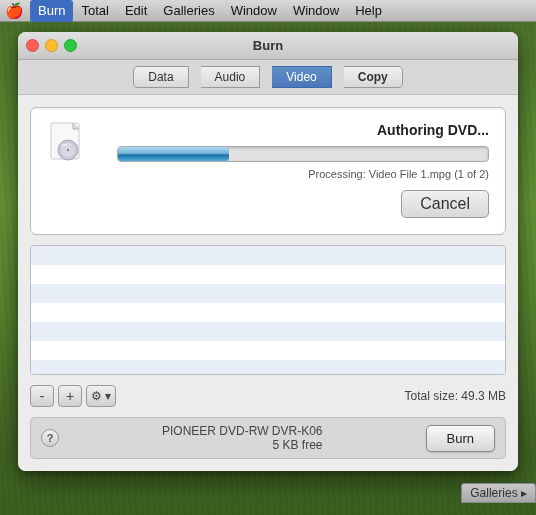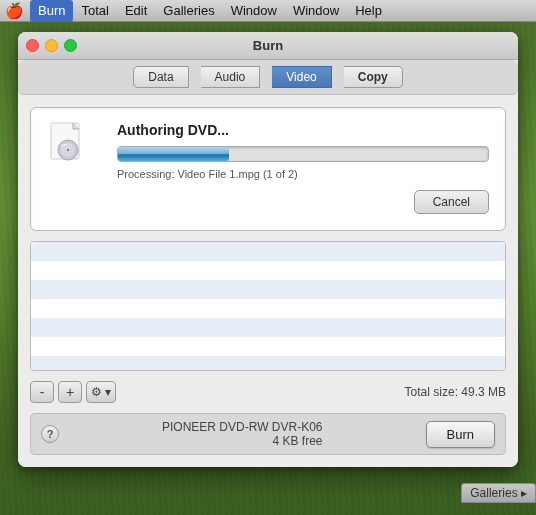--- a/index.html
+++ b/index.html
@@ -153,21 +153,20 @@
     }
 
     
     .tab-bar {
       background: #d8d8d8;
       padding: 6px 8px;
       display: flex;
       gap: 12px;
       justify-content: center;
       border-bottom: 1px solid #bbb;
-      border-radius: 6px;
     }
 
     .tab-btn {
       padding: 3px 14px;
       font-size: 12px;
       border: 1px solid #999;
       background: linear-gradient(to bottom, #f0f0f0, #d8d8d8);
       cursor: pointer;
       color: #333;
       border-radius: 0;
@@ -197,20 +196,21 @@
       padding: 14px 16px 16px;
       margin-bottom: 10px;
       box-shadow: inset 0 1px 3px rgba(0,0,0,0.08);
     }
 
     .progress-header {
       display: flex;
       align-items: flex-start;
       gap: 28px;
       margin-bottom: 10px;
+      text-align: right;
     }
 
     .dvd-icon {
       width: 42px;
       height: 48px;
       flex-shrink: 0;
       display: flex;
       align-items: center;
       justify-content: center;
     }
@@ -269,21 +269,21 @@
       display: flex;
       justify-content: flex-end;
       margin-top: 10px;
     }
 
     .cancel-btn {
       padding: 4px 18px;
       background: linear-gradient(to bottom, #f0f0f0, #d8d8d8);
       border: 1px solid #999;
       border-radius: 5px;
-      font-size: 12px;
+      font-size: 16px;
       color: #333;
       cursor: pointer;
     }
 
     
     .list-area {
       background: white;
       border: 1px solid #bbb;
       border-radius: 4px;
       height: 130px;
@@ -493,21 +493,21 @@
       </button>
       <span class="total-size">Total size: 49.3 MB</span>
     </div>
 
     <div class="device-bar">
       <button class="help-btn">
         <span>?</span>
       </button>
       <div class="device-info">
         <div>PIONEER DVD-RW DVR-K06</div>
-        <div>4 KB free</div>
+        <div>5 KB free</div>
       </div>
       <button class="burn-btn">Burn</button>
     </div>
 
   </div>
 </div>
 
 <div class="galleries-bar">
   <span>Galleries ▸</span>
 </div>

